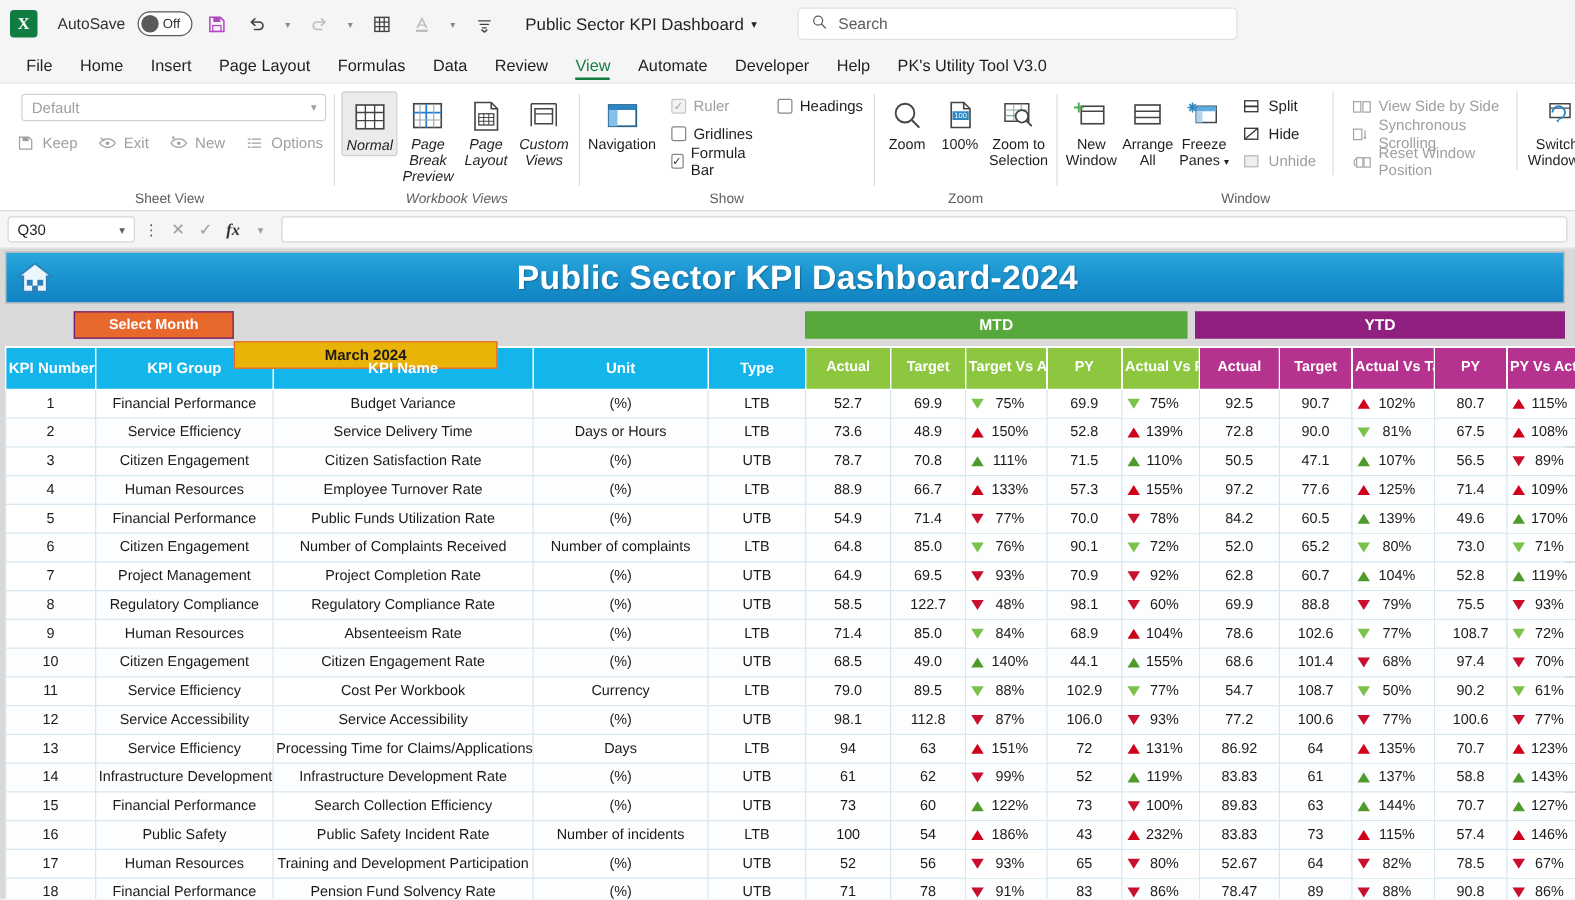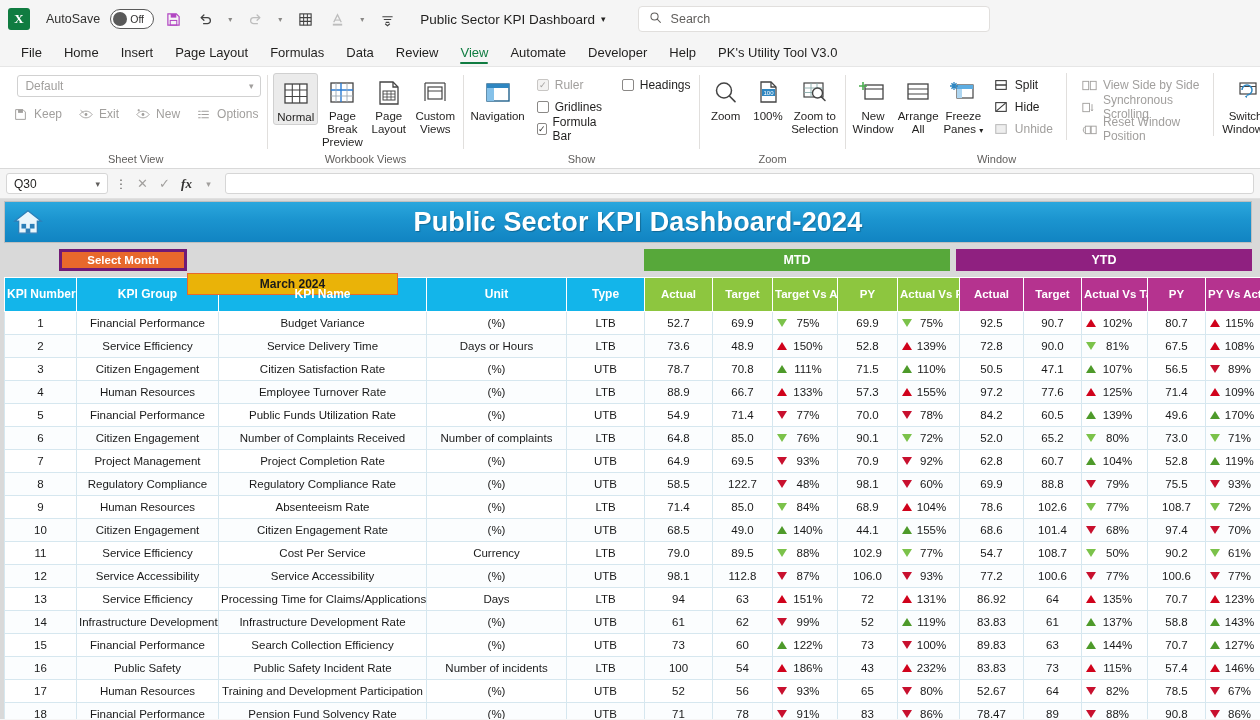--- a/index.html
+++ b/index.html
@@ -198,21 +198,21 @@
 
   .selectrow {
     height: 26px; margin: 4px 8px 0 4px;
     display: flex; align-items: center;
   }
   .sel-lbl {
     width: 128px; height: 22px; margin-left: 55px;
     background: #e8682c; color: #fff;
     font-size: 11.5px; font-weight: bold;
     display: flex; align-items: center; justify-content: center;
-    border: 3px solid #701a75;
+    border: 1px solid #701a75;
   }
   .sel-val {
     width: 211px; height: 22px;
     background: #eab308; color: #1a1a1a;
     font-size: 12px; font-weight: bold;
     display: flex; align-items: center; justify-content: center;
     border: 1px solid #e8682c;
     margin-top: 48px;
   }
   .period-wrap { display: flex; margin-left: auto; gap: 6px; }
@@ -408,21 +408,21 @@
                 <path d="M2 4h2M2 8h2M2 12h2M6 4h8M6 8h8M6 12h8" stroke="currentColor" stroke-width="1.3" stroke-linecap="round"></path>
               </svg>
             </span>
           <span>Options</span>
         </div>
       </div>
     </div>
     <div class="rgroup-label">Sheet View</div>
   </div>
 
-  <div class="rgroup" style="width:196px;">
+  <div class="rgroup" style="width:196px;font-style:italic;">
     <div class="rgroup-body">
       <div class="bigbtn sel">
         <span class="gl">
             <svg width="28" height="28" viewBox="0 0 28 28">
               <rect x="3" y="4" width="22" height="19" fill="#fff" stroke="#444" stroke-width="1.3"></rect>
               <path d="M3 10h22M3 16.5h22M10.3 4v19M17.7 4v19" stroke="#444" stroke-width="1.1"></path>
             </svg>
           </span>
         <span>Normal</span>
       </div>
@@ -884,21 +884,21 @@
             <td class="pct mtd-last"><span class="tri up" style="color: rgb(78, 154, 42);"></span><span class="v">155%</span></td>
             <td class="num ytd-first">68.6</td>
             <td class="num ">101.4</td>
             <td class="pct "><span class="tri down" style="color: rgb(200, 16, 46);"></span><span class="v">68%</span></td>
             <td class="num ">97.4</td>
             <td class="pct ytd-last"><span class="tri down" style="color: rgb(200, 16, 46);"></span><span class="v">70%</span></td>
           </tr>
           <tr>
             <td class="num left-first">11</td>
             <td class="num ">Service Efficiency</td>
-            <td class="num ">Cost Per Service</td>
+            <td class="num ">Cost Per Workbook</td>
             <td class="num ">Currency</td>
             <td class="num left-last">LTB</td>
             <td class="num mtd-first">79.0</td>
             <td class="num ">89.5</td>
             <td class="pct "><span class="tri down" style="color: rgb(123, 194, 74);"></span><span class="v">88%</span></td>
             <td class="num ">102.9</td>
             <td class="pct mtd-last"><span class="tri down" style="color: rgb(123, 194, 74);"></span><span class="v">77%</span></td>
             <td class="num ytd-first">54.7</td>
             <td class="num ">108.7</td>
             <td class="pct "><span class="tri down" style="color: rgb(123, 194, 74);"></span><span class="v">50%</span></td>

